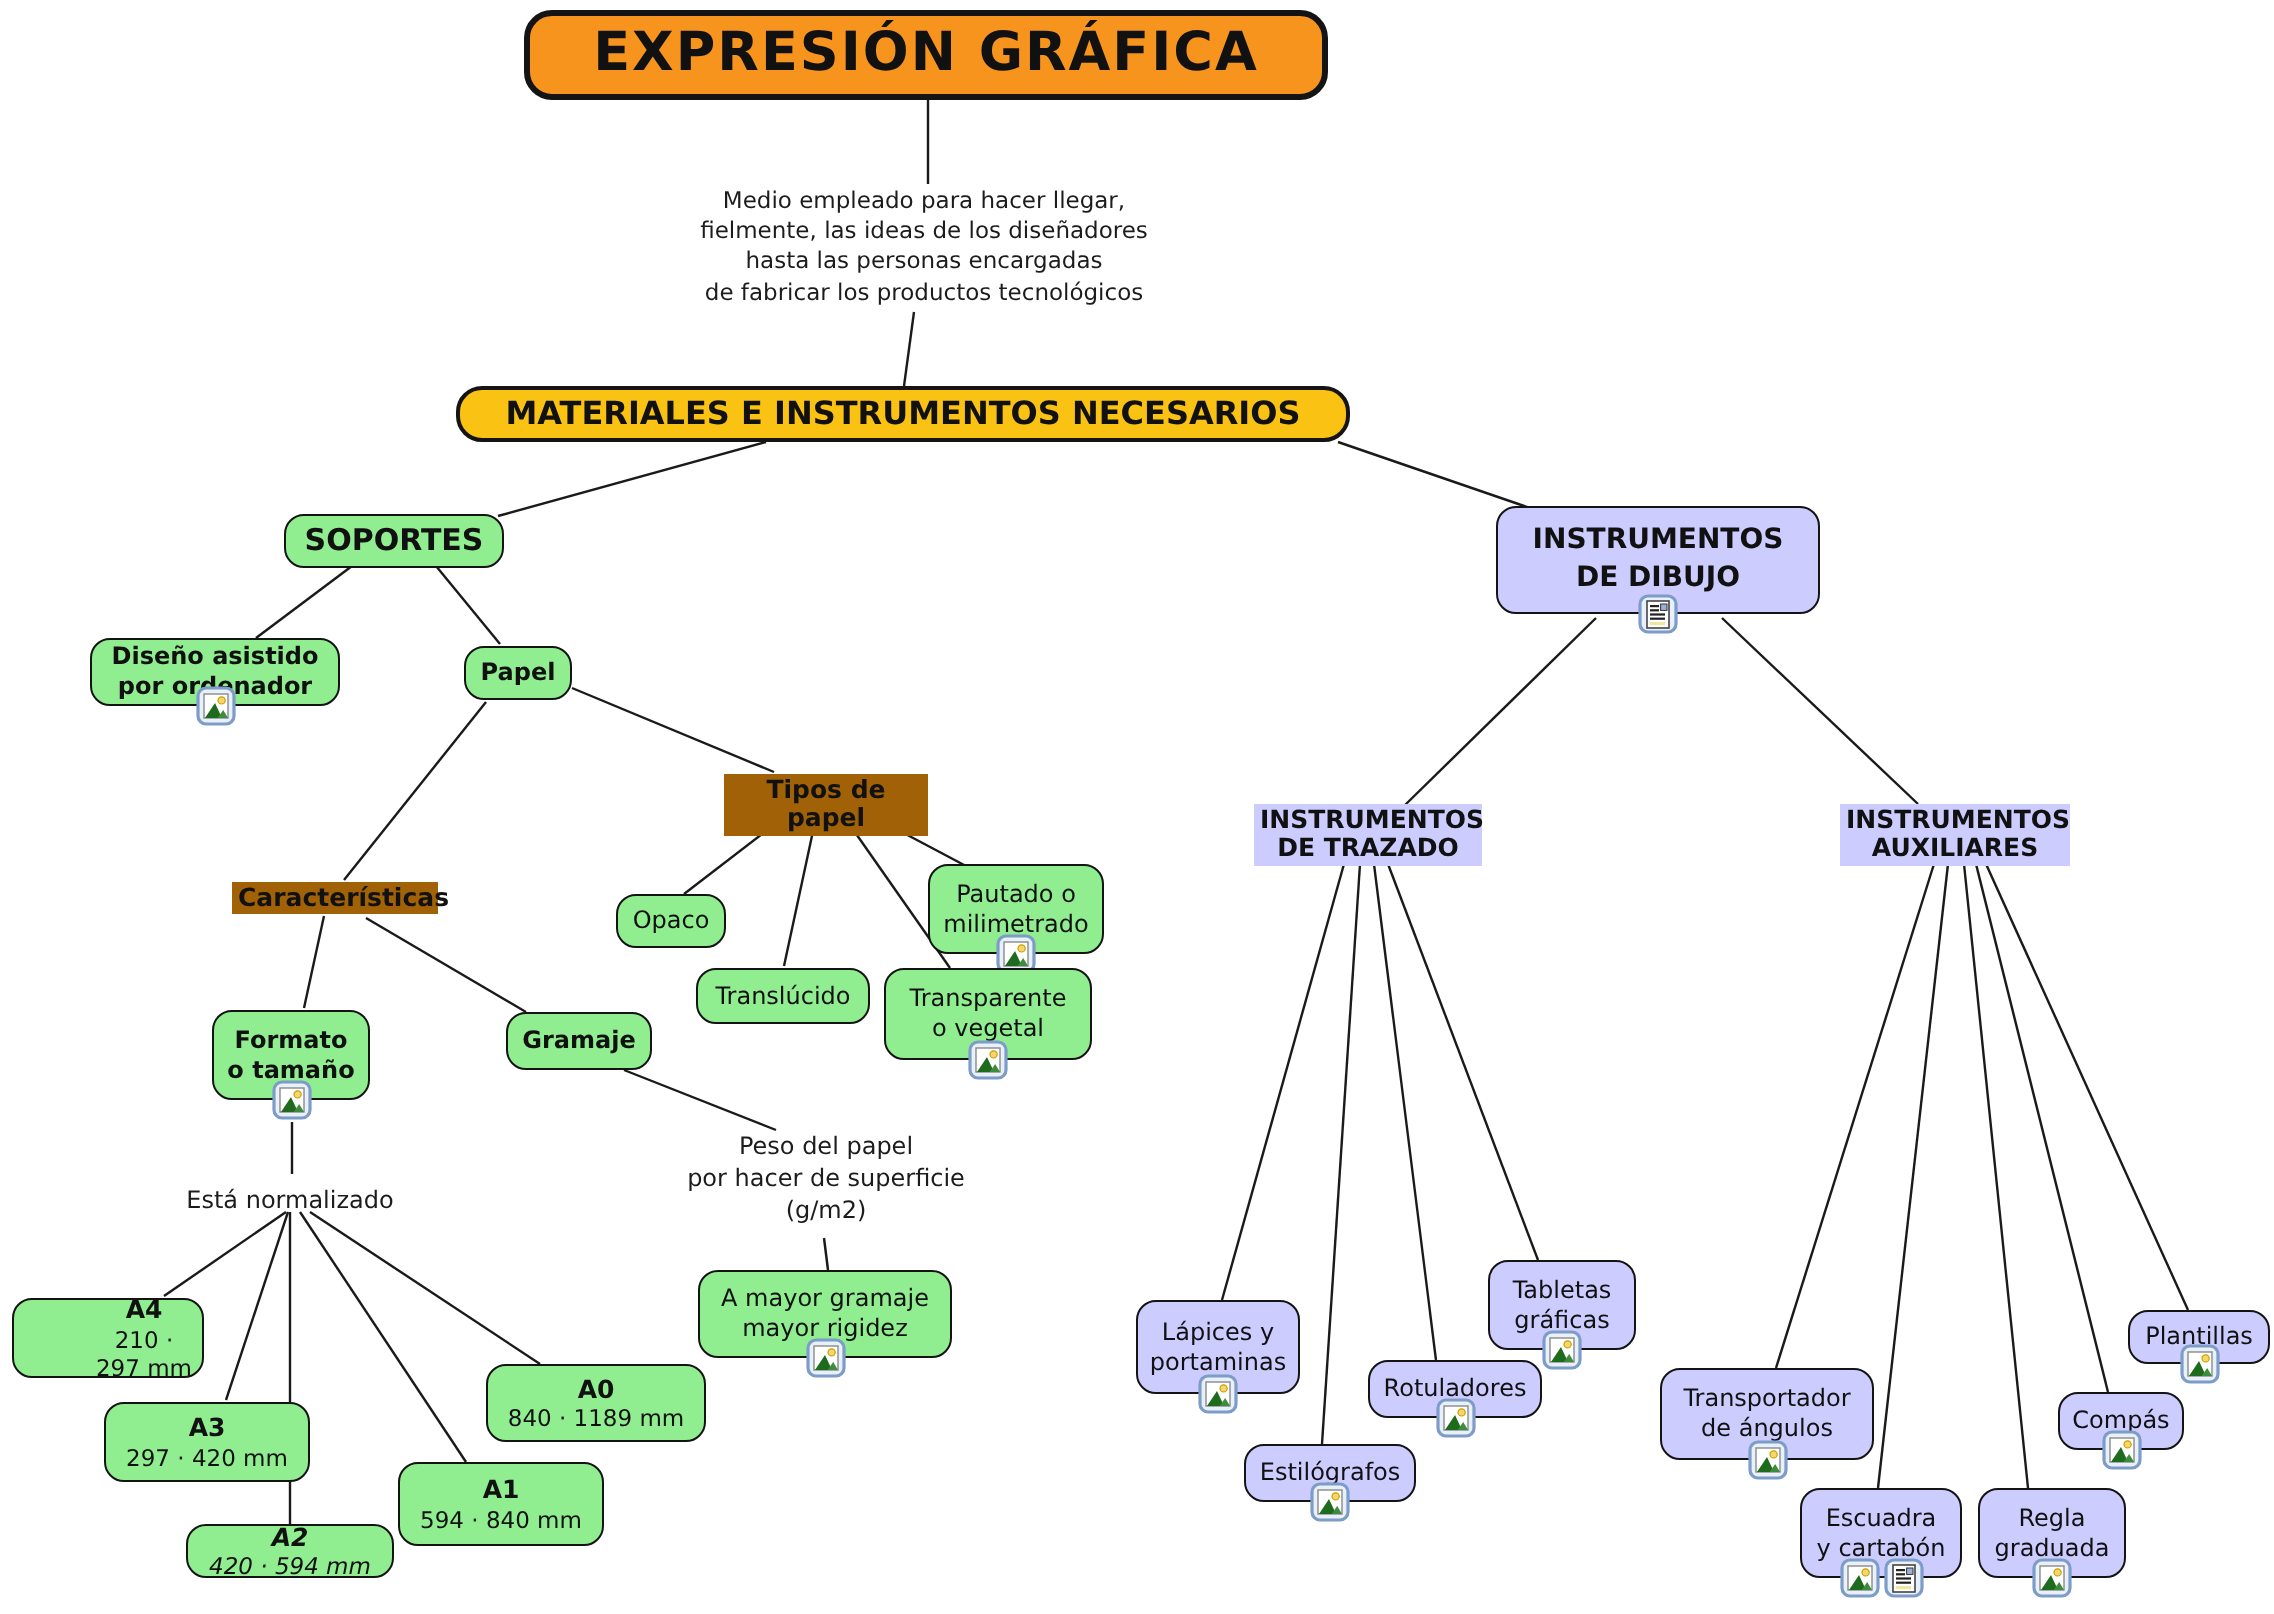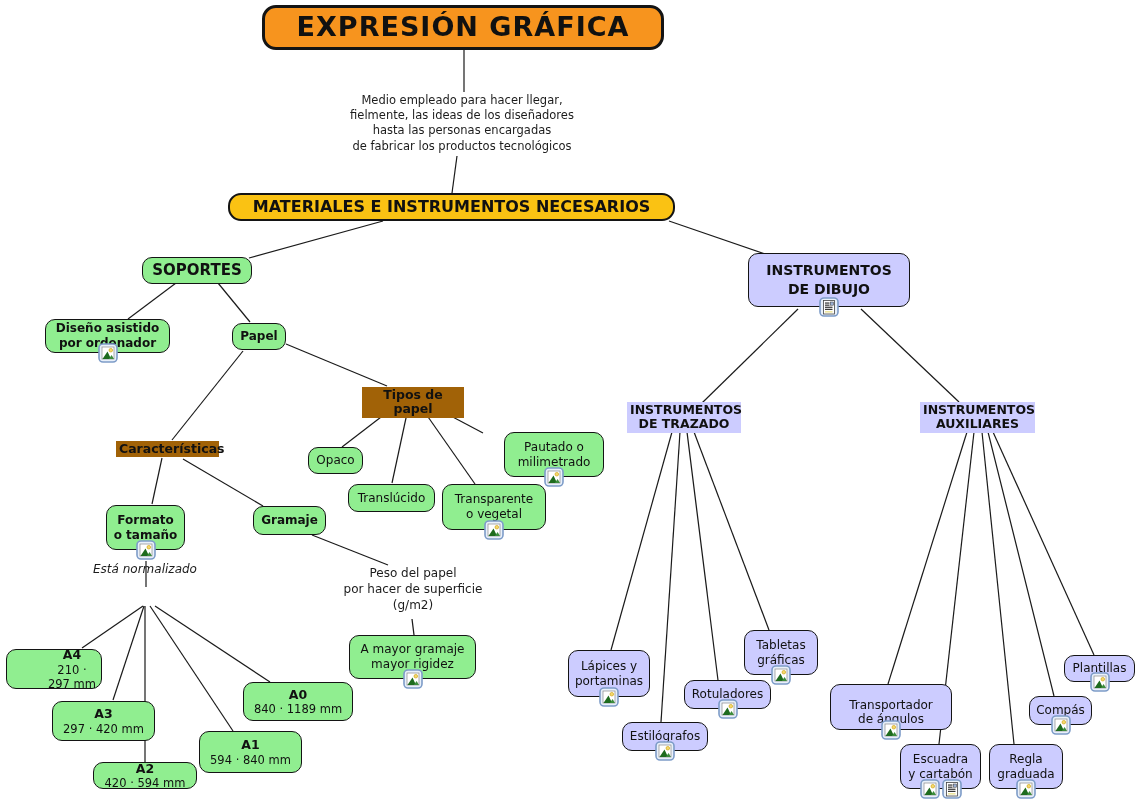--- a/index.html
+++ b/index.html
@@ -143,21 +143,21 @@
   <div class="hl hl-g" style="left:116px;top:441px;width:103px;">Características</div>
 
   <div class="node g" style="left:308px;top:447px;width:55px;height:27px;">
     <span class="t">Opaco</span>
   </div>
 
   <div class="node g" style="left:348px;top:484px;width:87px;height:28px;">
     <span class="t">Translúcido</span>
   </div>
 
-  <div class="node g" style="left:504px;top:432px;width:100px;height:45px;">
+  <div class="node g" style="left:464px;top:432px;width:88px;height:45px;">
     <span class="t">Pautado o
 milimetrado</span>
     <svg class="res-icon" viewBox="0 0 20 20">
         <use href="#ic-img"></use>
       </svg>
   </div>
 
   <div class="node g" style="left:442px;top:484px;width:104px;height:46px;">
     <span class="t">Transparente
 o vegetal</span>
@@ -171,21 +171,21 @@
 o tamaño</span>
     <svg class="res-icon" viewBox="0 0 20 20">
         <use href="#ic-img"></use>
       </svg>
   </div>
 
   <div class="node g b" style="left:253px;top:506px;width:73px;height:29px;">
     <span class="t">Gramaje</span>
   </div>
 
-  <div class="txt" style="left:85px;top:562px;width:120px;font-style:italic;">Está normalizado</div>
+  <div class="txt" style="left:85px;top:593px;width:120px;">Está normalizado</div>
 
   <div class="txt" style="left:333px;top:566px;width:160px;">Peso del papel
 por hacer de superficie
 (g/m2)</div>
 
   <div class="node g" style="left:349px;top:635px;width:127px;height:44px;">
     <span class="t">A mayor gramaje
 mayor rigidez</span>
     <svg class="res-icon" viewBox="0 0 20 20">
         <use href="#ic-img"></use>
@@ -193,21 +193,21 @@
   </div>
 
   <div class="node g" style="left:6px;top:649px;width:96px;height:40px;padding-left:39px;">
     <span class="nm">A4</span>
     <span class="sz">210 · 297 mm</span>
   </div>
   <div class="node g" style="left:52px;top:701px;width:103px;height:40px;">
     <span class="nm">A3</span>
     <span class="sz">297 · 420 mm</span>
   </div>
-  <div class="node g" style="left:93px;top:762px;width:104px;height:27px;">
+  <div class="node g" style="left:93px;top:762px;width:104px;height:27px;font-style:italic;">
     <span class="nm">A2</span>
     <span class="sz">420 · 594 mm</span>
   </div>
   <div class="node g" style="left:199px;top:731px;width:103px;height:42px;">
     <span class="nm">A1</span>
     <span class="sz">594 · 840 mm</span>
   </div>
   <div class="node g" style="left:243px;top:682px;width:110px;height:39px;">
     <span class="nm">A0</span>
     <span class="sz">840 · 1189 mm</span>
@@ -249,21 +249,21 @@
   </div>
 
   <div class="node p" style="left:744px;top:630px;width:74px;height:45px;">
     <span class="t">Tabletas
 gráficas</span>
     <svg class="res-icon" viewBox="0 0 20 20">
         <use href="#ic-img"></use>
       </svg>
   </div>
 
-  <div class="node p" style="left:830px;top:684px;width:122px;height:46px;justify-content:flex-end;">
+  <div class="node p" style="left:830px;top:684px;width:107px;height:46px;">
     <span class="t">Transportador
 de ángulos</span>
     <svg class="res-icon" viewBox="0 0 20 20">
         <use href="#ic-img"></use>
       </svg>
   </div>
 
   <div class="node p" style="left:900px;top:744px;width:81px;height:45px;">
     <span class="t">Escuadra
 y cartabón</span>

